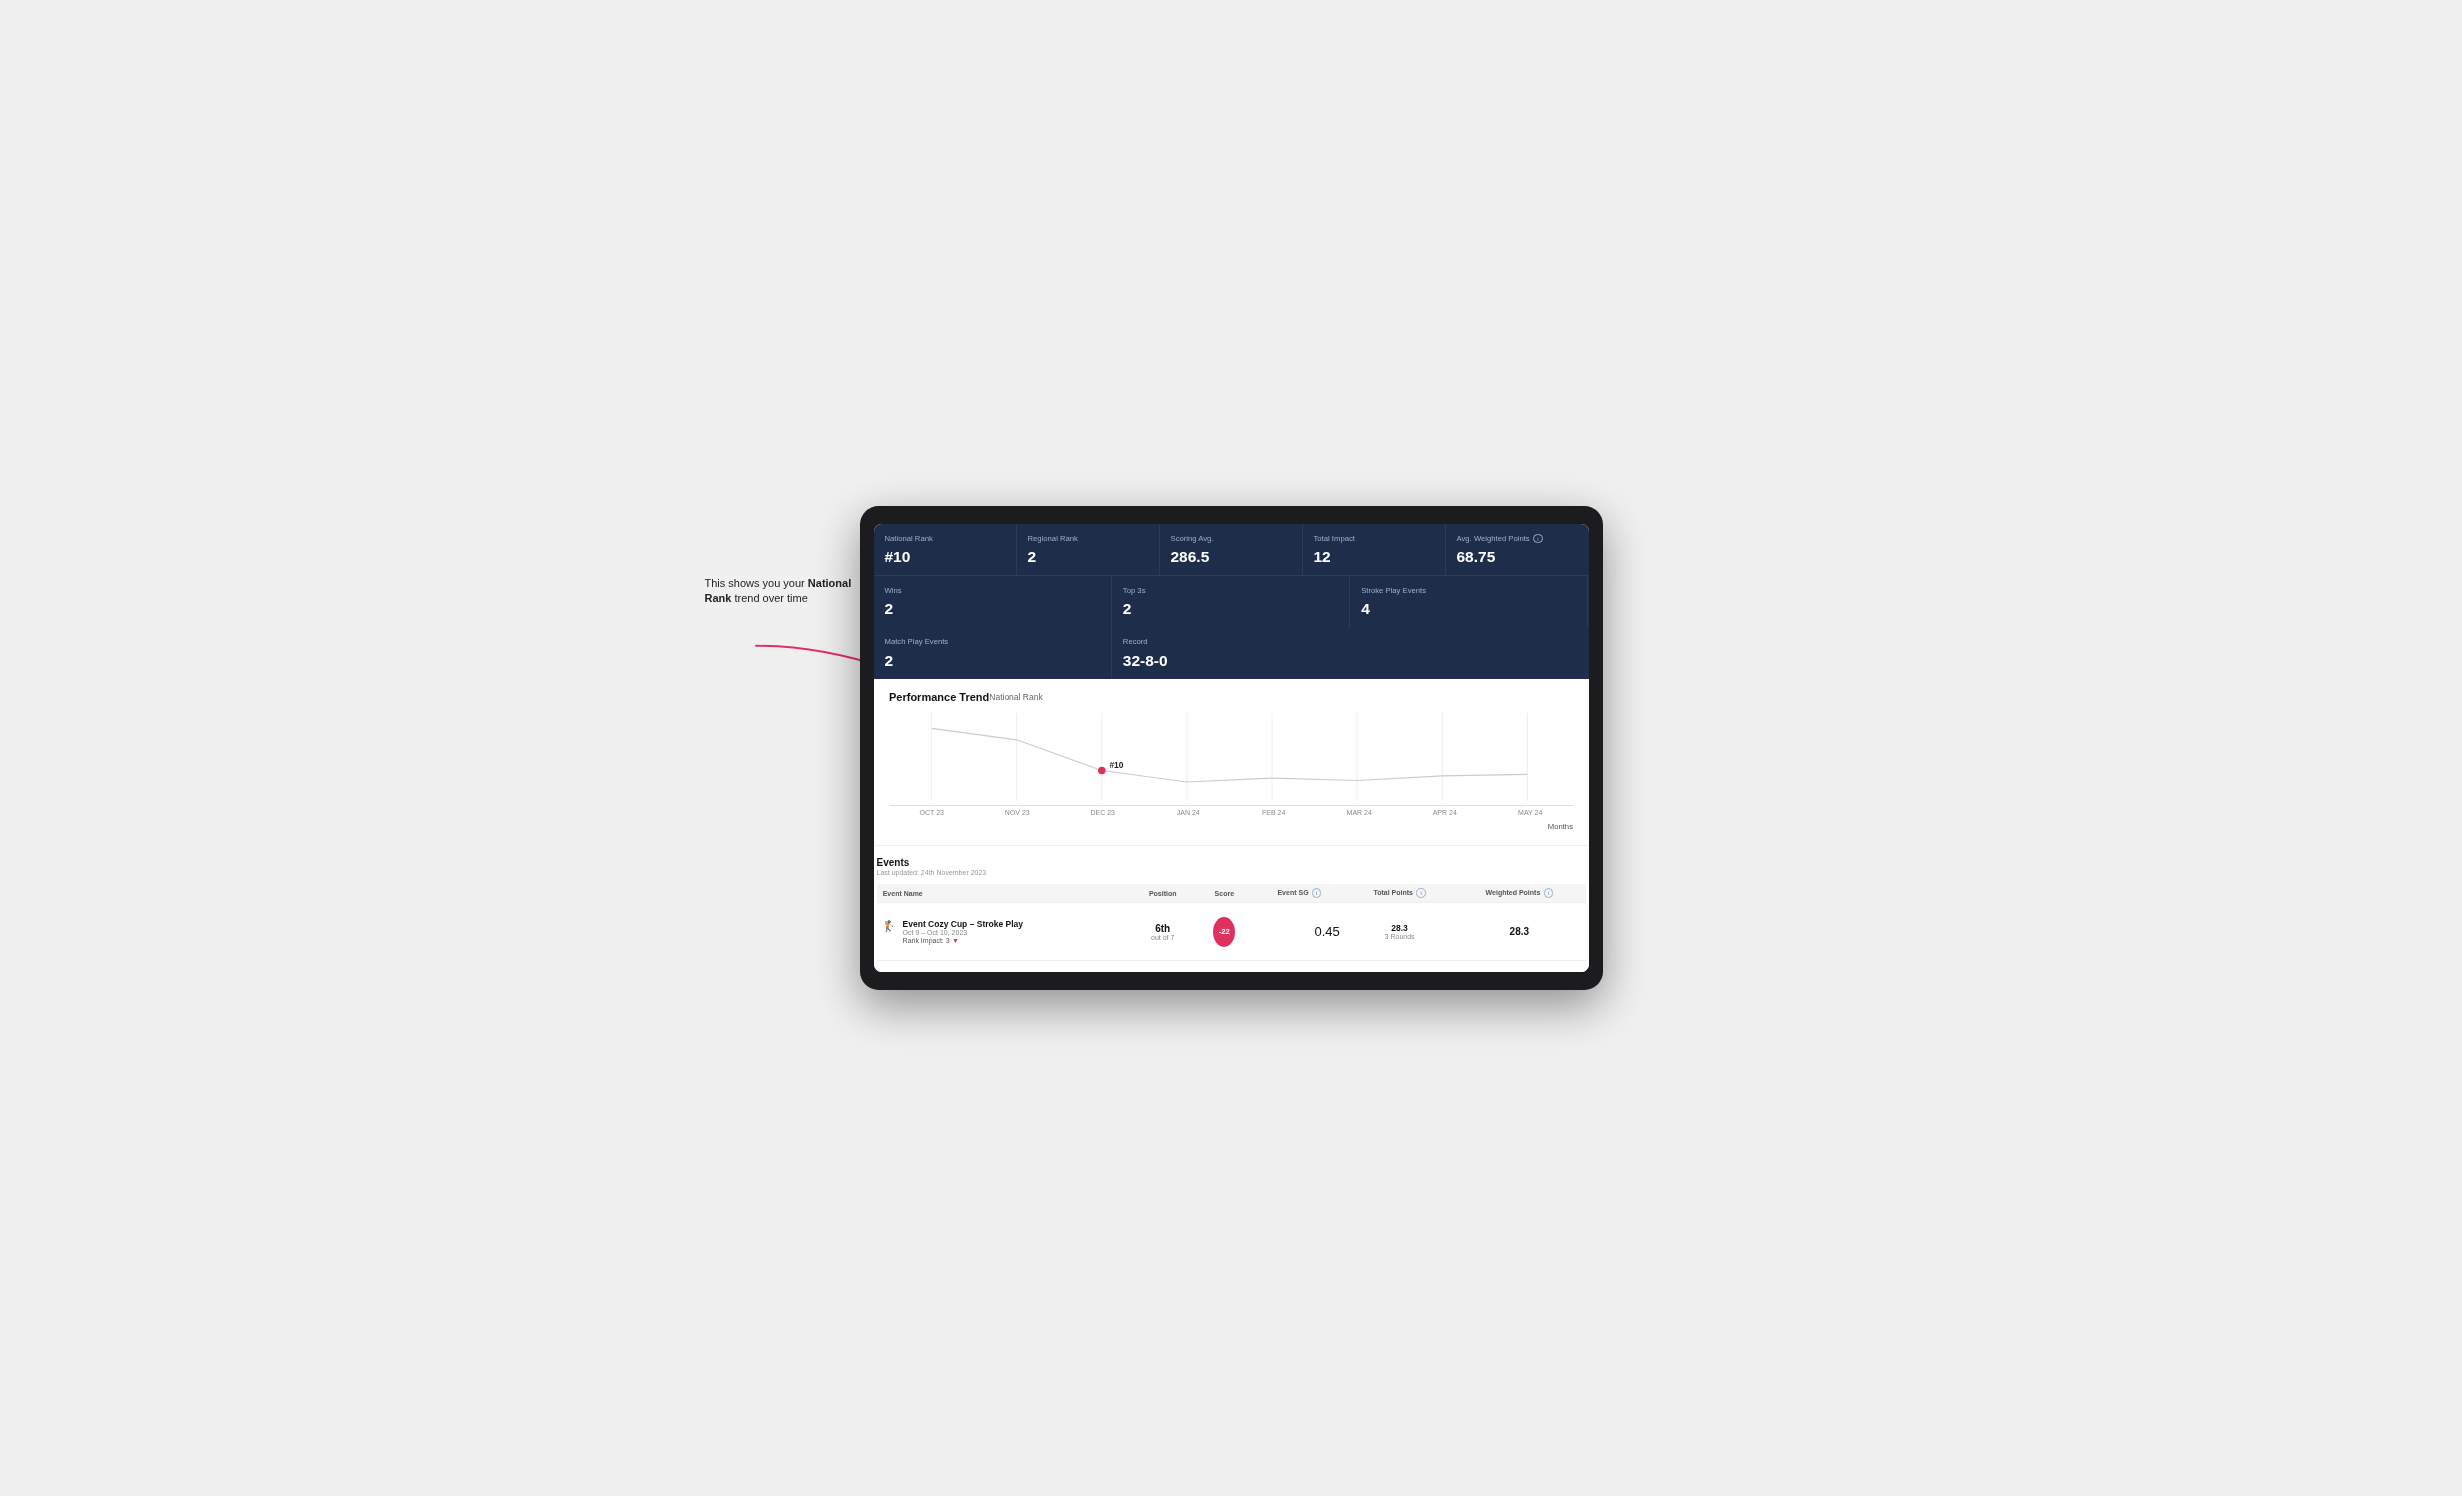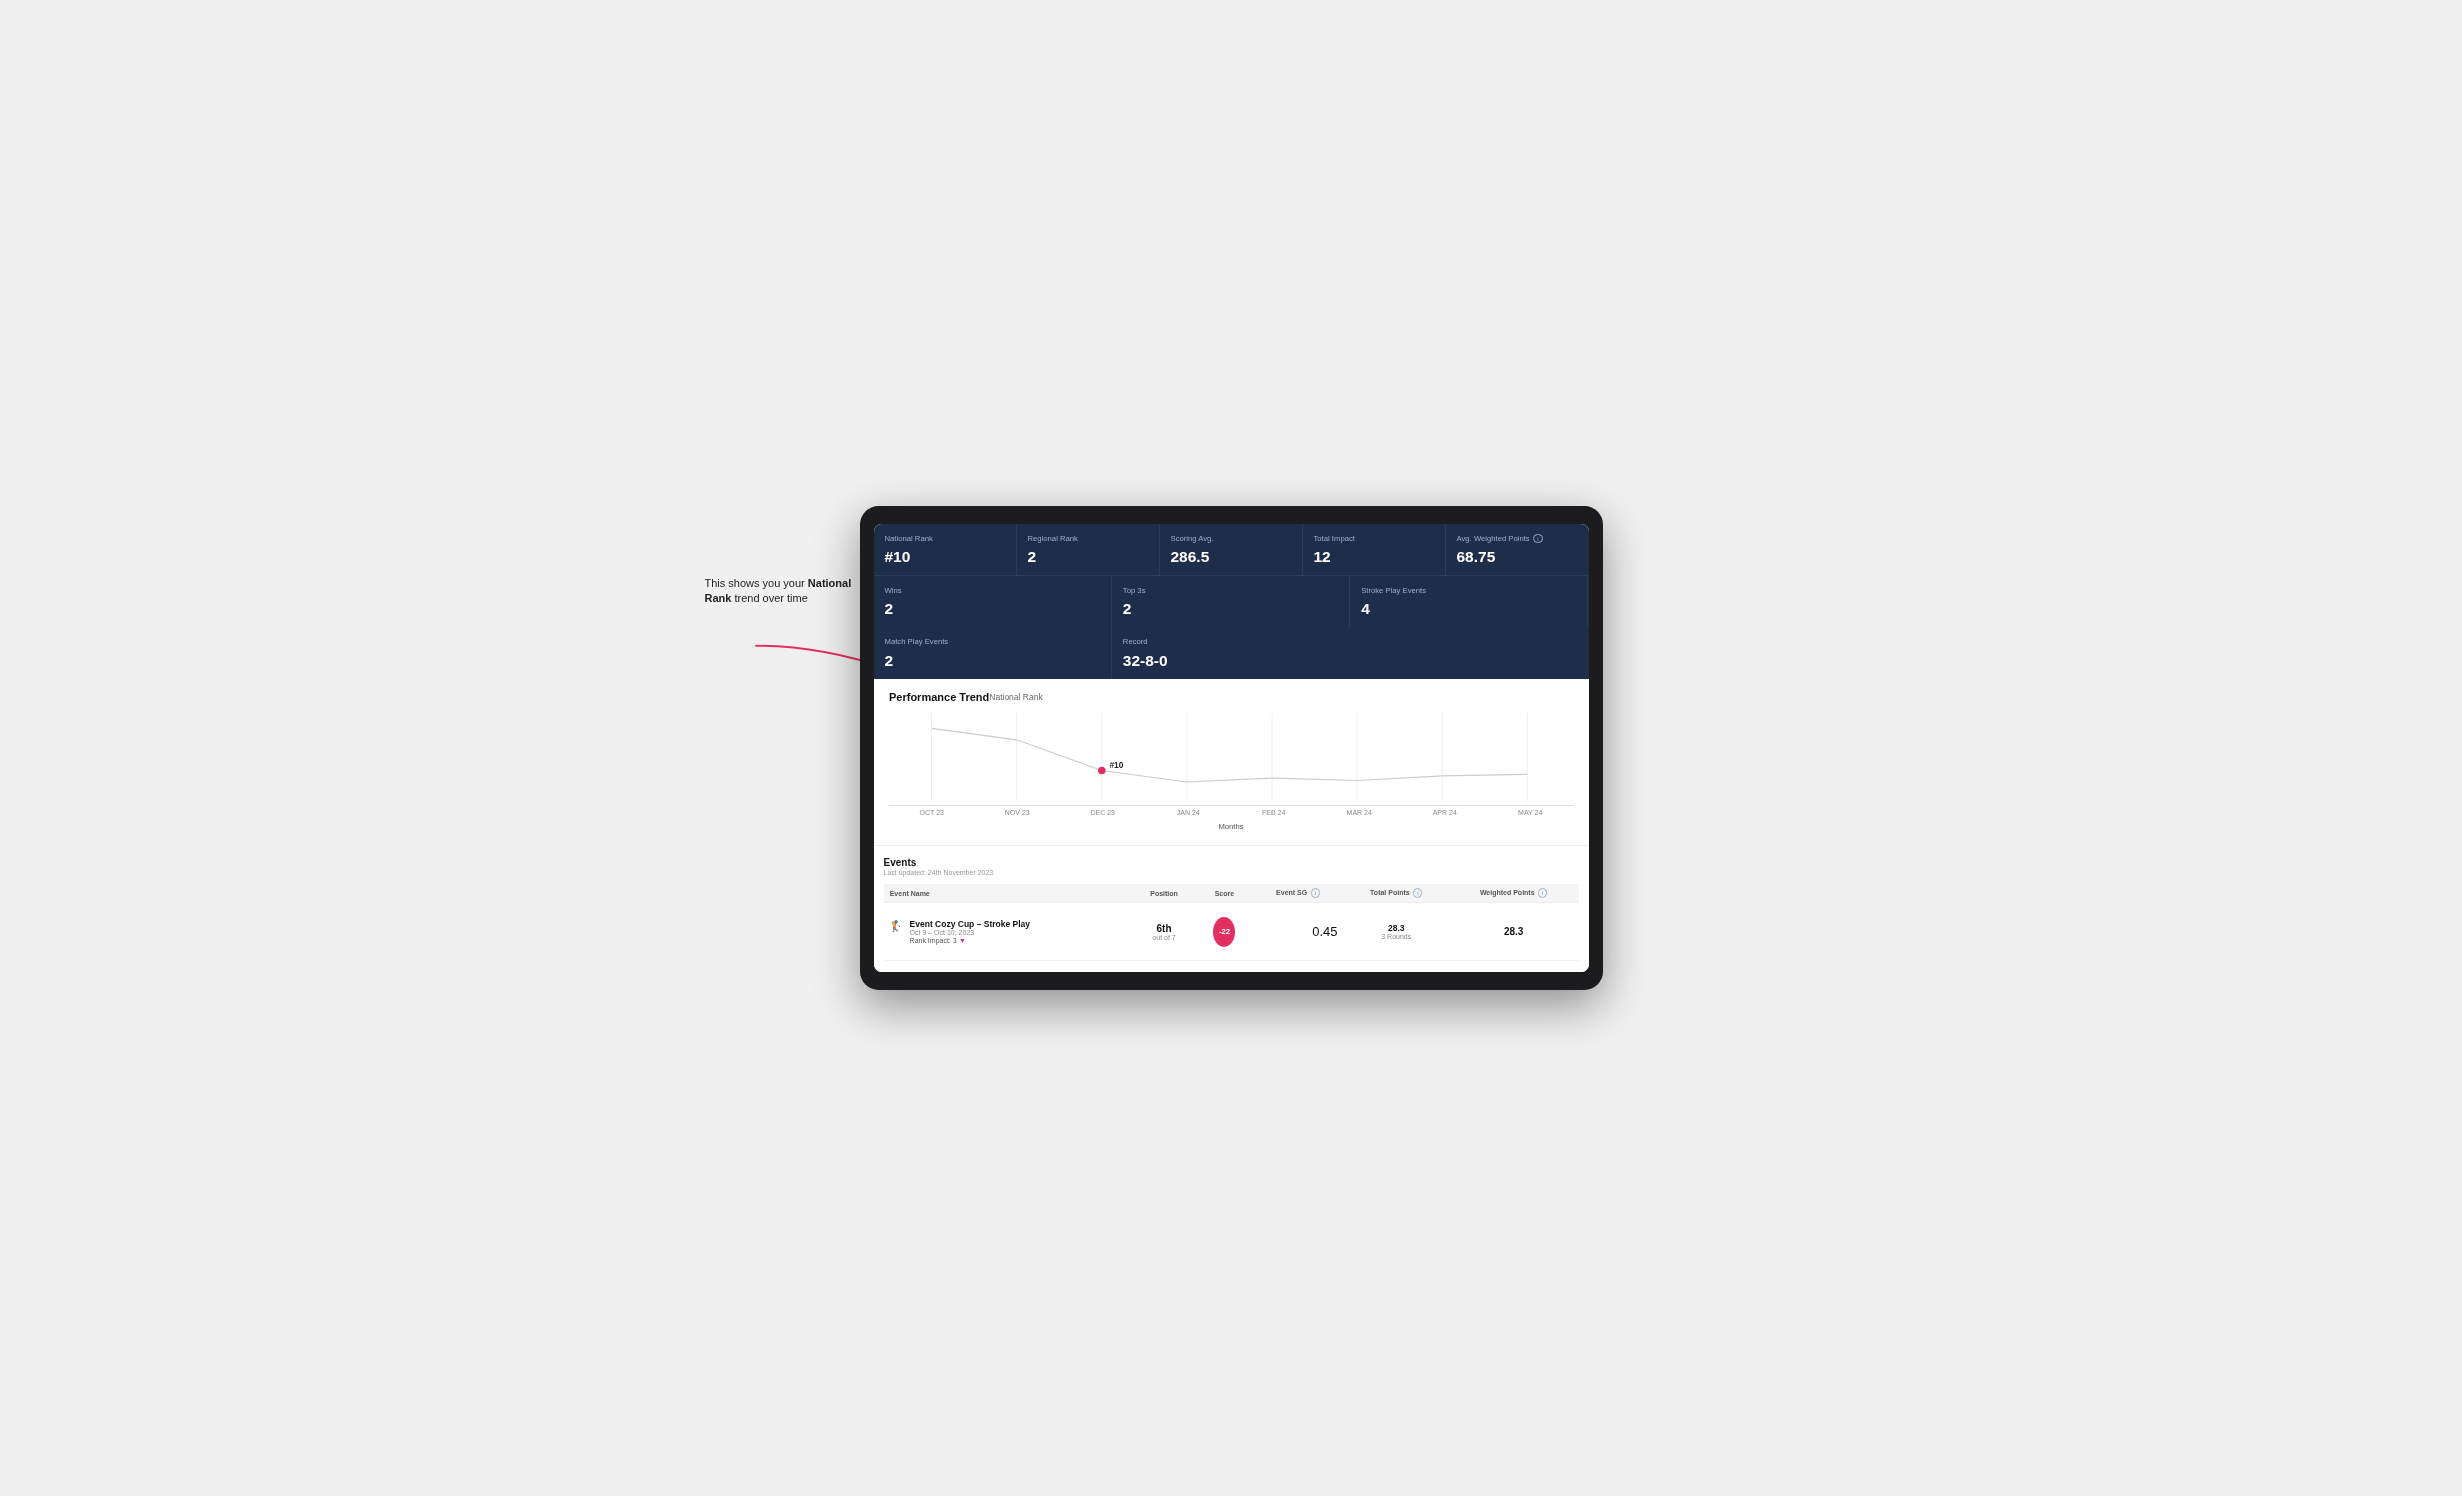--- a/index.html
+++ b/index.html
@@ -109,34 +109,34 @@
       justify-content: space-around;
       padding: 3.1px 0;
     }
     .chart-month-label {
       font-size: 7px;
       color: #888;
       flex: 1;
       text-align: center;
     }
     .chart-x-label {
-      text-align: center;
+      text-align: right;
       font-size: 7.7px;
       color: #555;
       padding: 3.1px 0 7.7px;
     }
     .trend-line-svg {
       position: absolute;
       top: 0; left: 0;
       width: 100%;
       height: 100%;
       overflow: visible;
     }
     .events-section {
-      padding: 11px 10px;
+      padding: 11px 3px;
       background: #fff;
       border-top: 0.8px solid #eee;
     }
     .events-title {
       font-size: 10px;
       font-weight: 700;
       color: #111;
       margin-bottom: 1.5px;
     }
     .events-updated {

